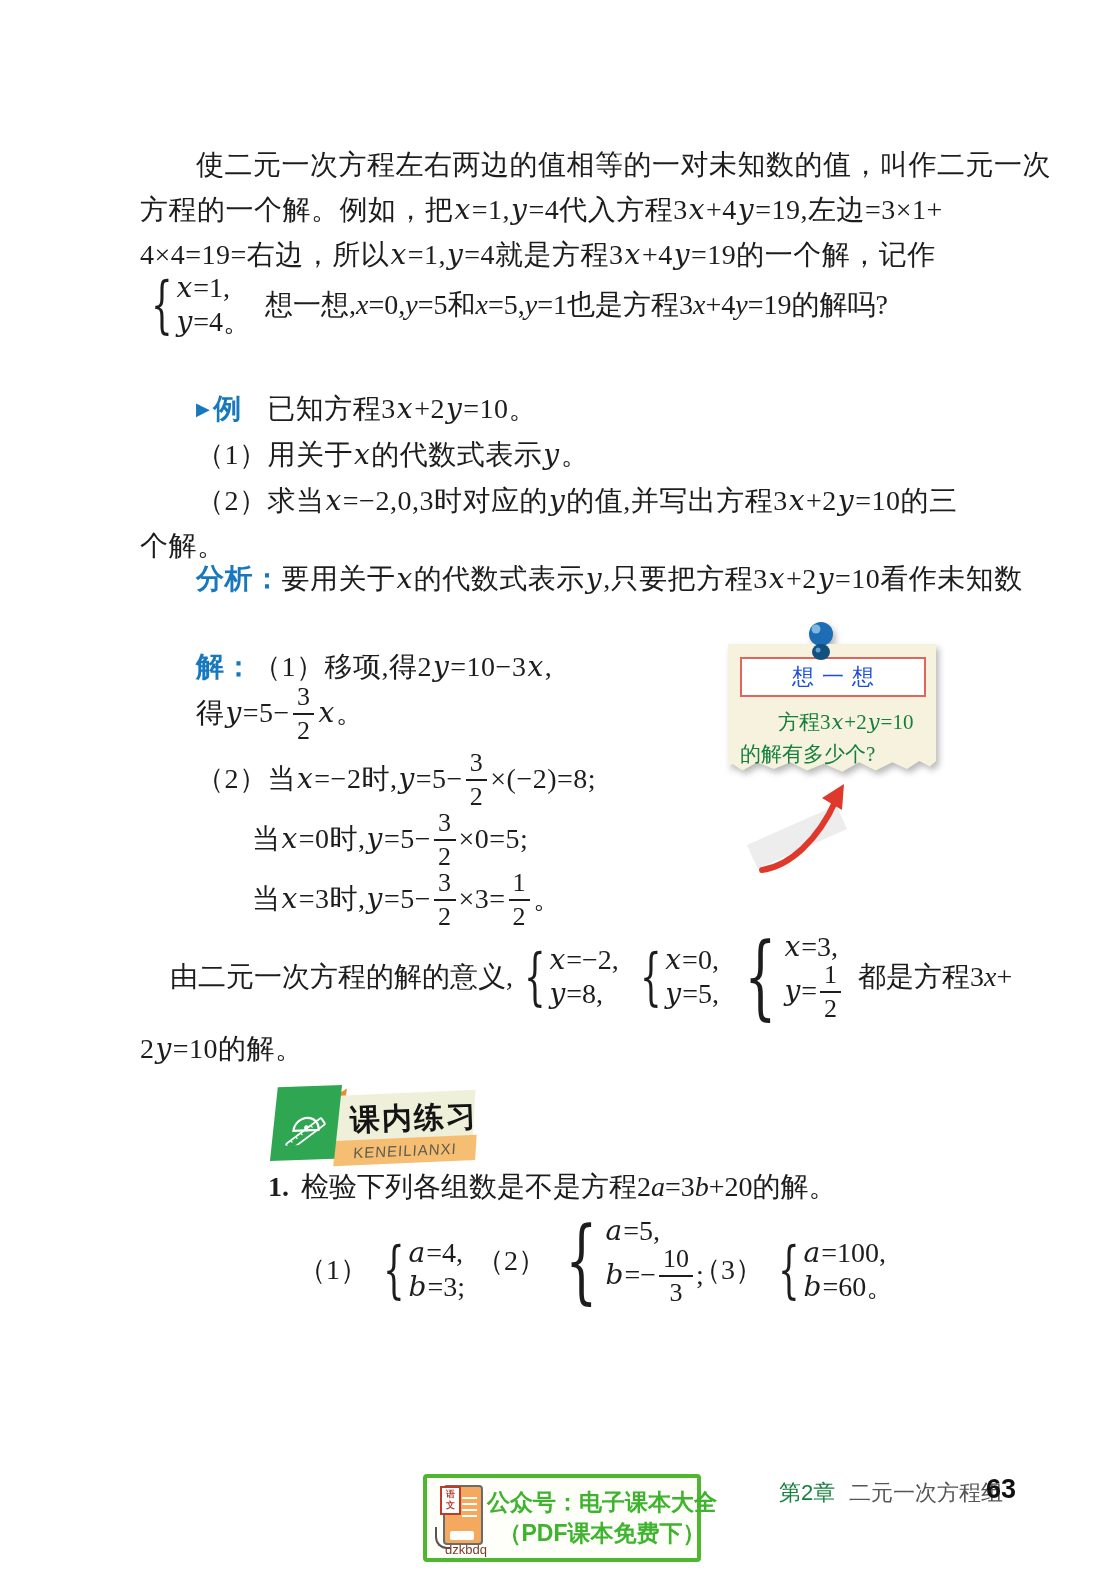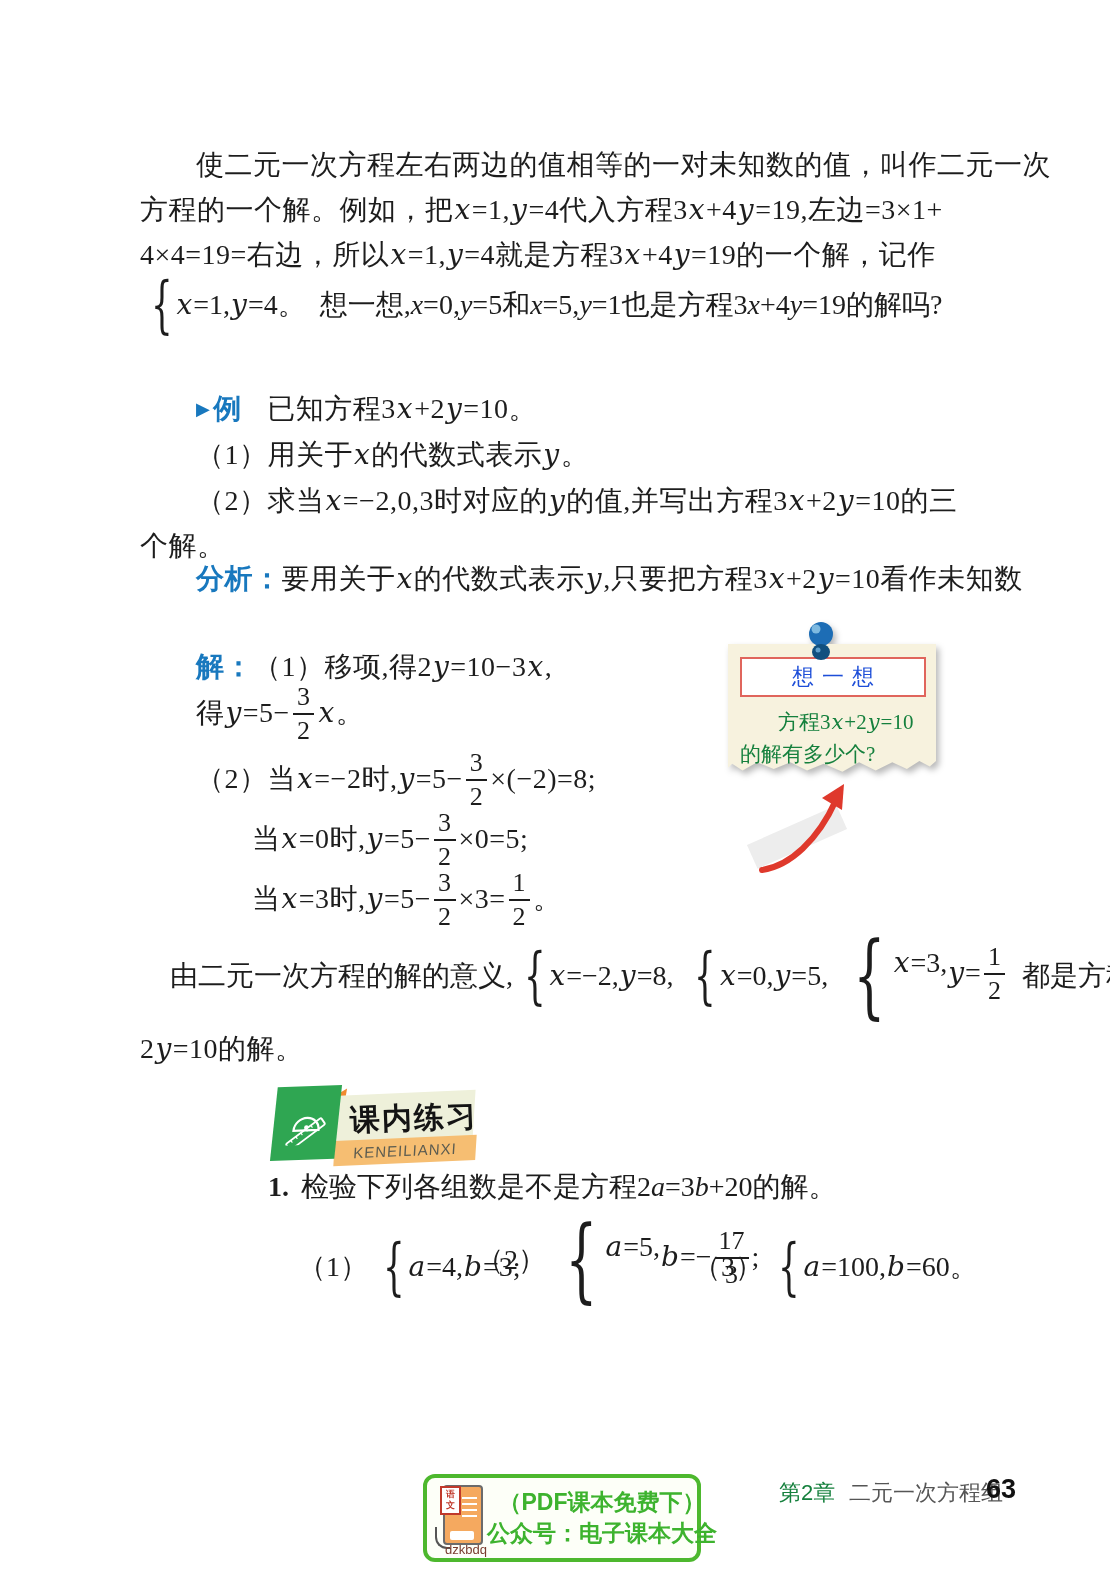--- a/index.html
+++ b/index.html
@@ -10,21 +10,21 @@
   .blue-label{color:#1878be;font-weight:bold;font-family:"Liberation Sans","DejaVu Sans",sans-serif;}
   .marker{color:#1878be;font-size:18px;vertical-align:3px;margin-right:3px;}
   .frac{display:inline-flex;flex-direction:column;align-items:center;vertical-align:middle;
         line-height:1;margin:0 3px;font-size:26px;transform:translateY(-2px);}
   .frac span:first-child{border-bottom:2px solid #1d1d1d;padding:0 4px 3px;}
   .frac span:last-child{padding-top:3px;}
   .sys{display:inline-flex;align-items:center;}
   .sys .brace{font-family:"DejaVu Serif",serif;font-size:62px;line-height:1;font-weight:400;
               transform:scaleX(.55);transform-origin:center;margin-right:-6px;}
   .sys.tall .brace{font-size:92px;}
-  .sys .vals{display:flex;flex-direction:row;align-items:flex-start;font-size:28px;line-height:1.2;}
+  .sys .vals{display:flex;flex-direction:column;align-items:flex-start;font-size:28px;line-height:1.2;}
   .row{position:absolute;display:flex;align-items:center;white-space:nowrap;font-size:28px;}
   
   .note{position:absolute;left:728px;top:644px;width:208px;height:136px;
         filter:drop-shadow(3px 4px 3px rgba(0,0,0,.28));}
   .note-paper{position:absolute;inset:0;background:#f7f2de;
         clip-path:polygon(0% 0%,100% 0%,100% 86%,97% 90%,92% 86%,86% 92%,79% 87%,71% 93%,63% 87%,
                           55% 94%,46% 88%,38% 93%,30% 87%,22% 92%,14% 87%,7% 93%,2% 88%,0% 91%);}
   .note-titlebox{position:absolute;left:12px;top:13px;width:182px;height:36px;background:#ffffff;
         border:2px solid #e0655c;display:flex;align-items:center;justify-content:center;}
   .note-title{color:#1d4ed8;font-size:22px;letter-spacing:8px;padding-left:8px;}
@@ -45,21 +45,21 @@
   .knlx-tri{position:absolute;left:56px;top:1px;width:0;height:0;border-left:16px solid transparent;
            border-bottom:14px solid #f08a30;transform:rotate(10deg);}
   .knlx-green{position:absolute;left:0;top:0;width:64px;height:74px;background:#2fa652;
            transform:skewX(-8deg) rotate(-2deg);display:flex;align-items:center;justify-content:center;}
   .knlx-title{position:absolute;left:76px;top:12px;font-family:"Liberation Sans","DejaVu Sans",sans-serif;
            font-weight:bold;font-size:30px;color:#141414;transform:rotate(-2deg);letter-spacing:2px;}
   
   .ex-group{position:absolute;display:flex;align-items:center;gap:6px;font-size:28px;white-space:nowrap;}
   
   .pub{position:absolute;left:423px;top:1474px;width:278px;height:88px;border:4px solid #4db82e;
-       border-radius:12px;background:#fdfff8;display:flex;align-items:center;box-sizing:border-box;
+       border-radius:4px;background:#fdfff8;display:flex;align-items:center;box-sizing:border-box;
        padding:4px 8px 4px 6px;}
   .pub-icon{width:54px;height:70px;position:relative;flex:none;}
   .phone{position:absolute;left:10px;top:2px;width:36px;height:56px;background:#f5a95f;
          border:2px solid #6b6b6b;border-radius:4px;}
   .yuwen{position:absolute;left:-5px;top:-1px;width:17px;height:24px;background:#fff;border:2px solid #c0392b;
          color:#c0392b;font-size:9px;line-height:11px;text-align:center;
          font-family:"Liberation Sans",sans-serif;font-weight:bold;padding-top:1px;}
   .plines{position:absolute;right:4px;top:10px;width:15px;height:2px;background:#fff;
          box-shadow:0 6px 0 #fff,0 12px 0 #fff,0 18px 0 #fff;}
   .pscreen{position:absolute;left:5px;bottom:3px;width:24px;height:9px;background:#fff;border-radius:2px;}
@@ -212,21 +212,21 @@
       </span>
     </span>
   </div>
   <div class="ex-group" style="left:476px;top:1214px">
     <span>（2）</span>
     <span class="sys tall">
       <span class="brace">{</span>
       <span class="vals">
         <span><i>a</i>=5,</span>
         <span><i>b</i>=−<span class="frac">
-              <span>17</span>
+              <span>10</span>
               <span>3</span>
             </span>;</span>
       </span>
     </span>
   </div>
   <div class="ex-group" style="left:693px;top:1236px">
     <span>（3）</span>
     <span class="sys">
       <span class="brace">{</span>
       <span class="vals">
@@ -240,21 +240,21 @@
     <div class="pub-icon">
       <div class="phone">
         <div class="yuwen">语文</div>
         <div class="plines"></div>
         <div class="pscreen"></div>
       </div>
       <div class="hand"></div>
       <div class="dz">dzkbdq</div>
     </div>
     <div class="pub-text">
+      <div>公众号：电子课本大全</div>
       <div>（PDF课本免费下）</div>
-      <div>公众号：电子课本大全</div>
     </div>
   </div>
   <div class="chap chap-num">第2章</div>
   <div class="chap chap-title">二元一次方程组</div>
   <div class="chap page-num">63</div>
 
 </div>
 
 </body></html>

